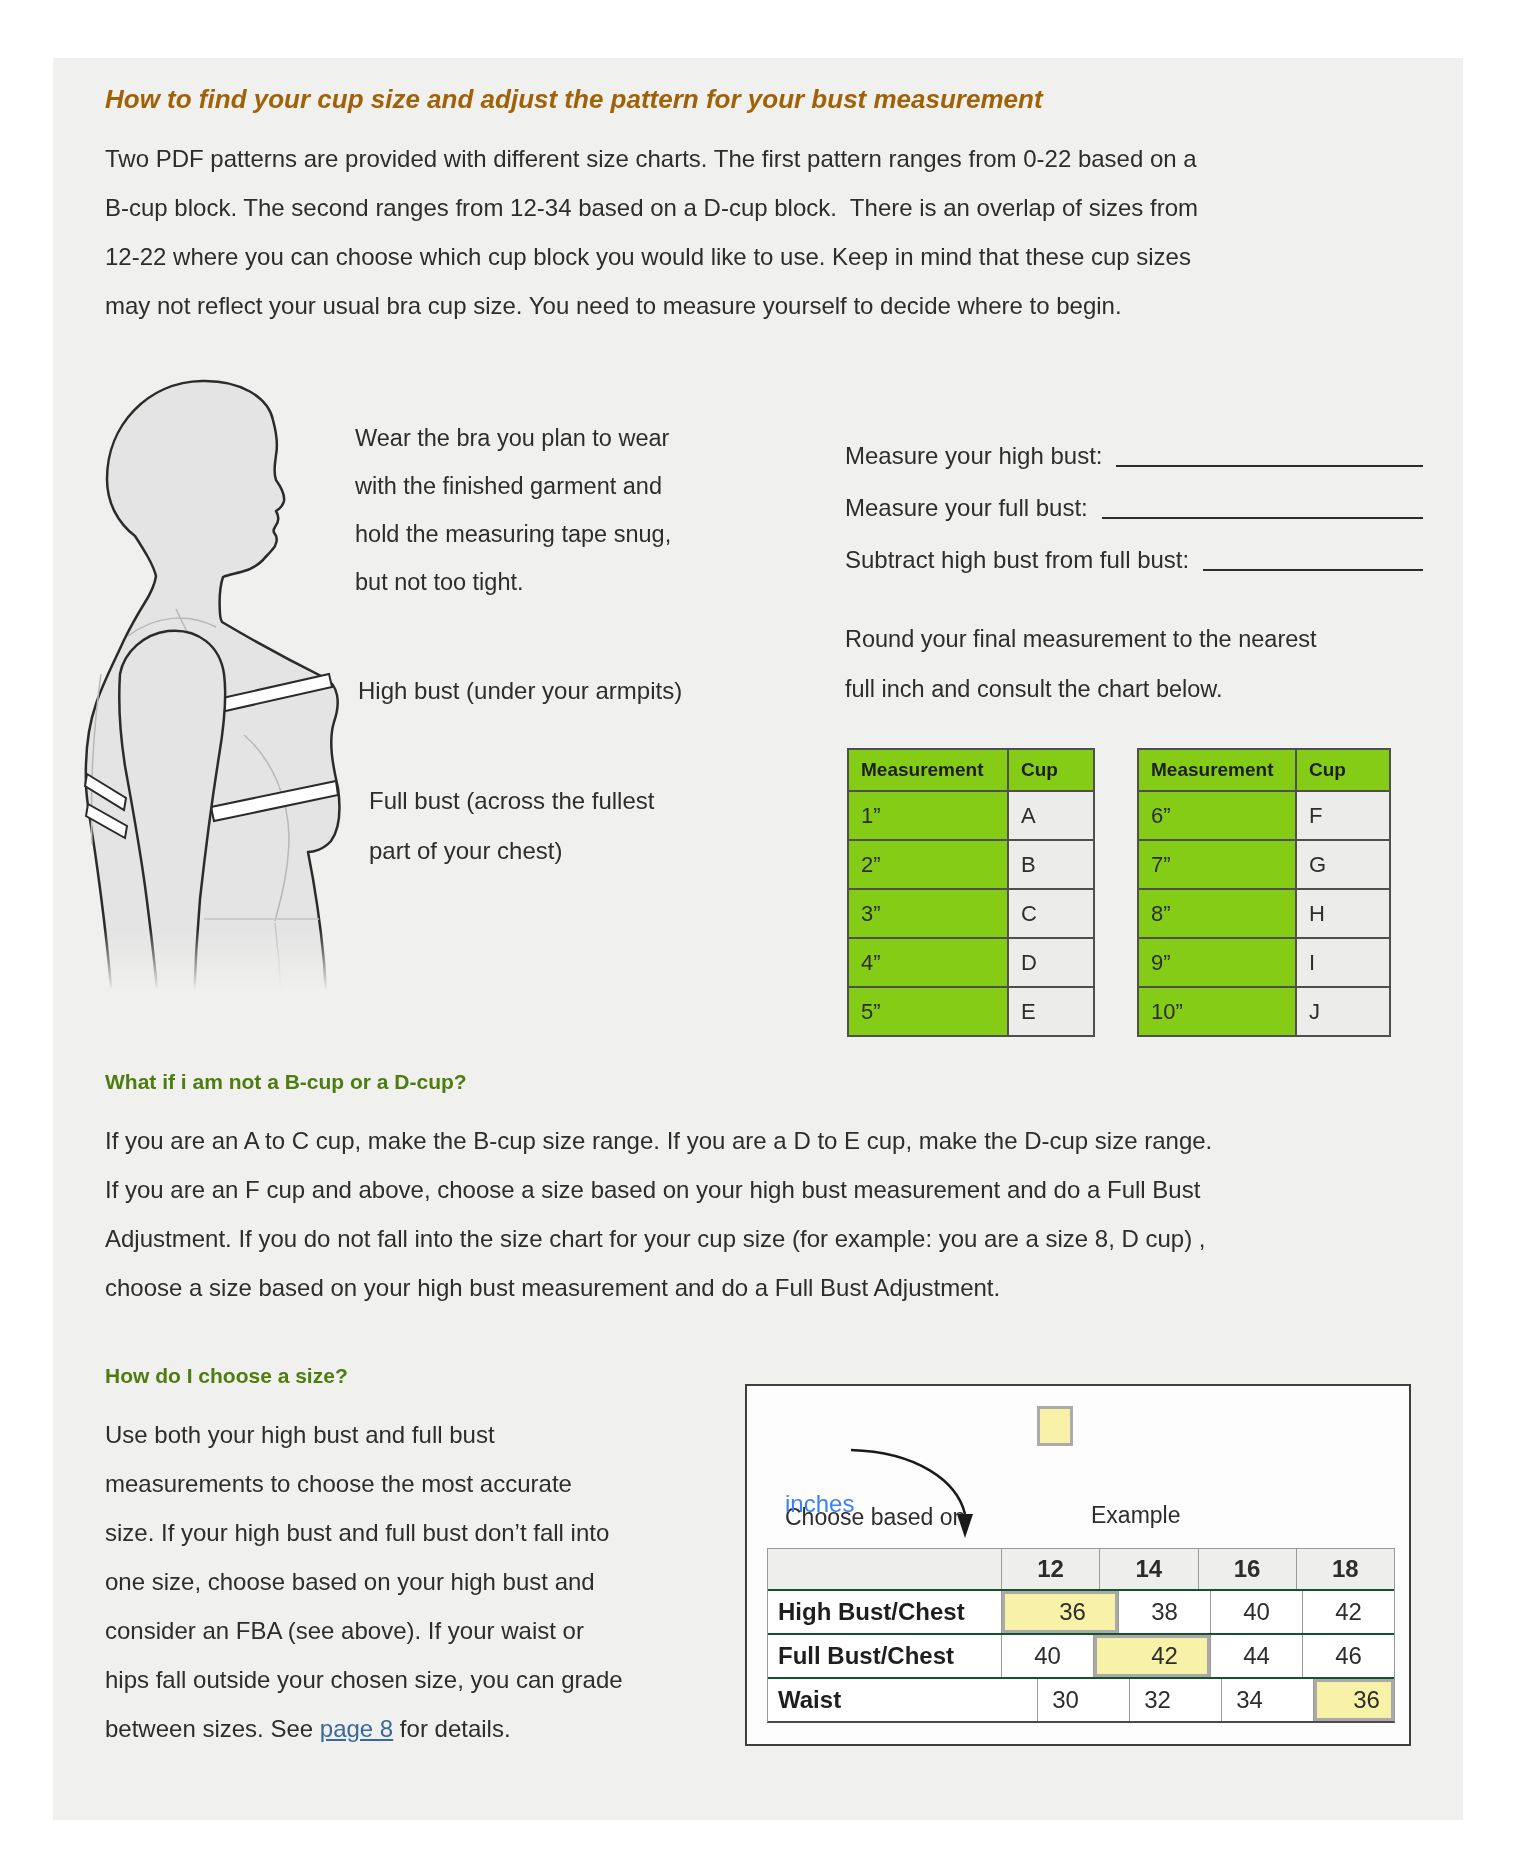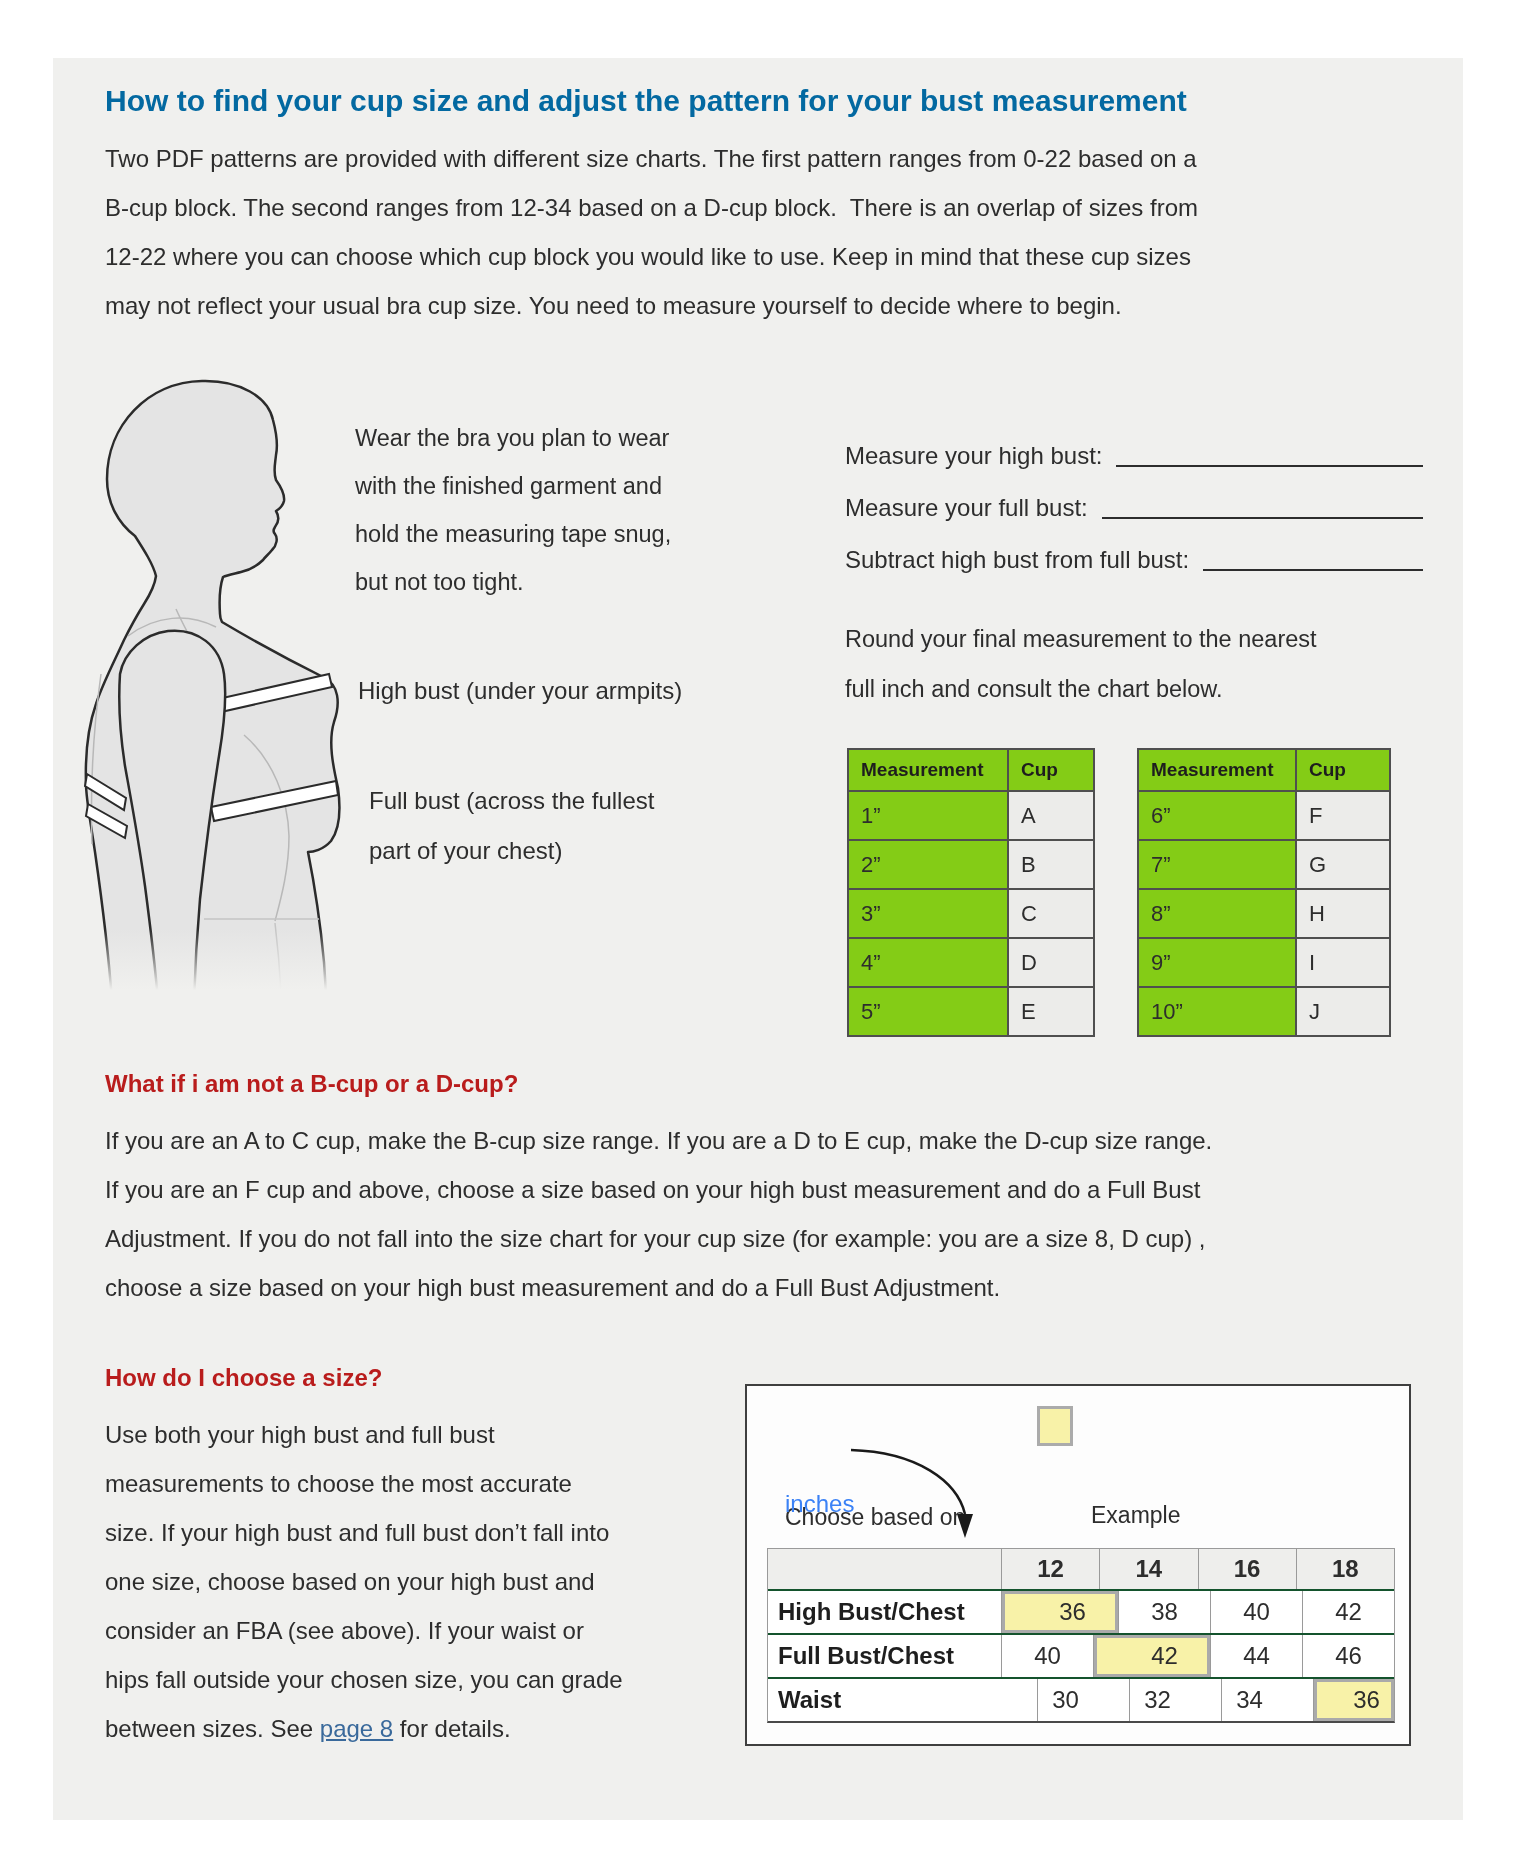--- a/index.html
+++ b/index.html
@@ -5,22 +5,22 @@
   html,body{margin:0;padding:0;}
   body{
     width:1526px;height:1862px;background:#ffffff;position:relative;
     font-family:"Liberation Sans", sans-serif;color:#2d2d2d;
   }
   .panel{
     position:absolute;left:53px;top:58px;width:1410px;height:1762px;
     background:#f0f0ee;
   }
   .abs{position:absolute;}
-  .h1{font-size:30px;font-weight:bold;color:#0369a1;}
-  .h2{font-size:24px;font-weight:bold;color:#b91c1c;}
+  .h1{font-size:26px;font-weight:bold;color:#a16207;font-style:italic;}
+  .h2{font-size:21px;font-weight:bold;color:#4d7c0f;}
   .body-lines .line{font-size:24px;line-height:49px;height:49px;white-space:pre;}
   .small-lines .line{font-size:23.5px;line-height:48px;height:48px;white-space:pre;}
   .fig-label{font-size:24px;line-height:50px;white-space:pre;}
 
   
   .mrow{display:flex;align-items:flex-end;width:578px;height:52px;}
   .mlabel{font-size:24px;white-space:pre;line-height:36px;}
   .mline{flex:1;border-bottom:2px solid #2d2d2d;margin-left:14px;margin-bottom:7px;}
 
   

